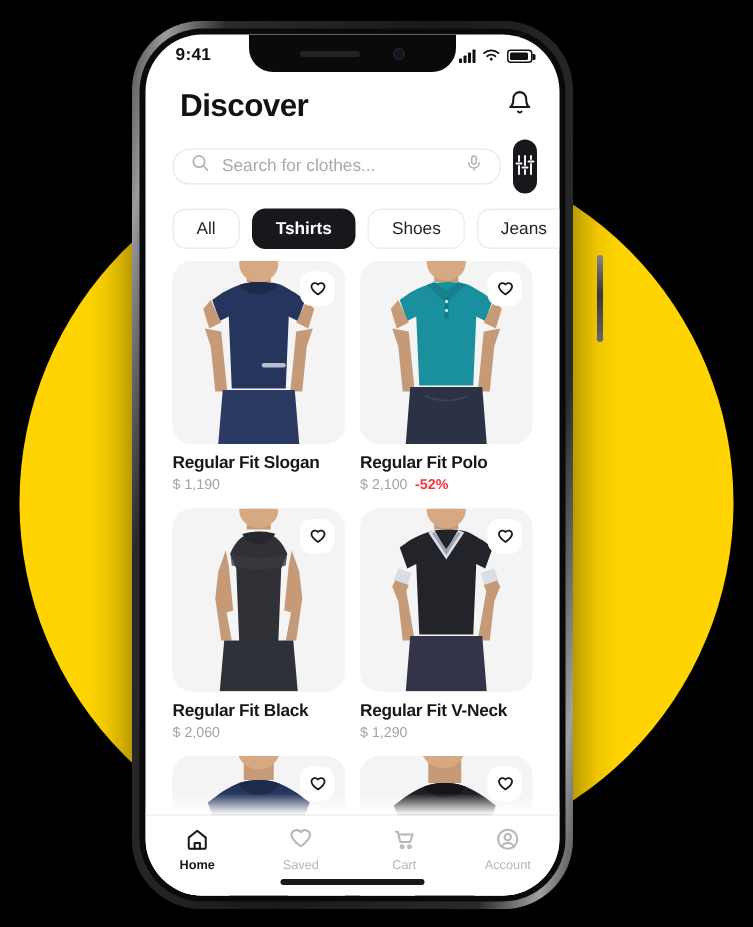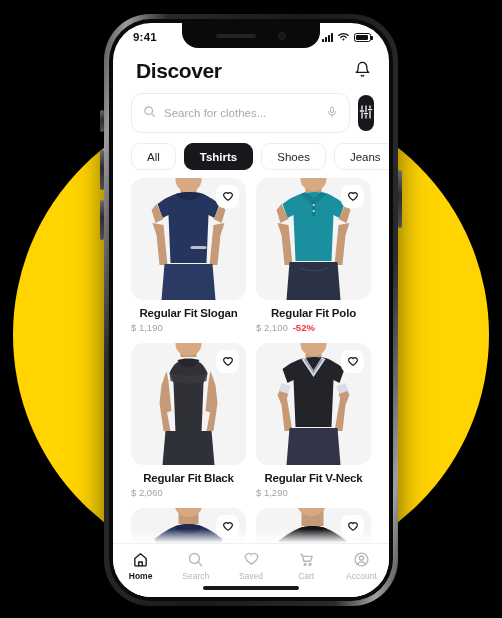--- a/index.html
+++ b/index.html
@@ -16,21 +16,21 @@
     position: absolute;
     left: 13px; top: 97px;
     width: 476px; height: 476px;
     border-radius: 50%;
     background: #FFD400;
   }
 
   
   .device {
     position: absolute;
-    left: 104px; top: 14px;
+    left: 88px; top: 14px;
     width: 294px; height: 592px;
     border-radius: 46px;
     background: linear-gradient(100deg,#4a4a4c 0%,#9b9ba0 6%,#2a2a2c 16%,#1a1a1c 50%,#2a2a2c 84%,#a0a0a5 94%,#4a4a4c 100%);
     box-shadow: 0 10px 30px rgba(0,0,0,0.55);
     padding: 5px;
   }
   .device-inner {
     width: 100%; height: 100%;
     border-radius: 42px;
     background: #0a0a0b;
@@ -92,21 +92,21 @@
   
   .app-header {
     display: flex; align-items: center; justify-content: space-between;
     padding: 8px 18px 4px 23px;
   }
   .app-title { font-size: 21px; font-weight: bold; color: #111215; letter-spacing: -.4px; }
 
   
   .search-row { display: flex; align-items: center; gap: 8px; padding: 6px 18px 0 18px; }
   .search-box {
-    flex: 1; height: 40px;
+    flex: 1; height: 24px;
     border: 1px solid #ececee; border-radius: 11px;
     background: #fff;
     display: flex; align-items: center; gap: 8px;
     padding: 0 11px;
   }
   .search-input {
     flex: 1; border: none; outline: none; background: transparent;
     font-family: "Liberation Sans", sans-serif;
     font-size: 11.5px; color: #9a9aa0;
   }
@@ -134,21 +134,21 @@
   .chip.active { background: #17181c; color: #fff; border-color: #17181c; font-weight: bold; }
 
   
   .grid-wrap { position: relative; flex: 1; overflow: hidden; }
   .grid {
     display: grid;
     grid-template-columns: 1fr 1fr;
     gap: 10px 10px;
     padding: 0 18px;
   }
-  .card { display: flex; flex-direction: column; text-align: center; }
+  .card { display: flex; flex-direction: column; }
   .thumb {
     position: relative;
     height: 122px;
     border-radius: 13px;
     background: #f4f4f5;
     overflow: hidden;
   }
   .heart-btn {
     position: absolute; top: 7px; right: 7px;
     width: 23px; height: 23px; border-radius: 8px;
@@ -451,27 +451,20 @@
 
         <div class="tabbar">
           <div class="tab active">
             <svg width="17" height="17" viewBox="0 0 24 24" fill="none" stroke="#17181c" stroke-width="1.9" stroke-linecap="round" stroke-linejoin="round">
               <path d="M4 10.5L12 4l8 6.5V20a1 1 0 01-1 1H5a1 1 0 01-1-1z"></path>
               <path d="M9.5 21v-5.5h5V21"></path>
             </svg>
             <span class="tab-label">Home</span>
           </div>
           <div class="tab">
-            <svg width="17" height="17" viewBox="0 0 24 24" fill="none" stroke="#b6b6bb" stroke-width="1.9" stroke-linecap="round">
-              <circle cx="10.5" cy="10.5" r="7"></circle>
-                <path d="M16 16l5 5"></path>
-            </svg>
-            <span class="tab-label">Search</span>
-          </div>
-          <div class="tab">
             <svg width="17" height="17" viewBox="0 0 24 24" fill="none" stroke="#b6b6bb" stroke-width="1.9" stroke-linejoin="round">
               <path d="M20.8 7.6a5 5 0 00-8.8-2.3A5 5 0 003.2 7.6c0 5 8.8 11 8.8 11s8.8-6 8.8-11z"></path>
             </svg>
             <span class="tab-label">Saved</span>
           </div>
           <div class="tab">
             <svg width="17" height="17" viewBox="0 0 24 24" fill="none" stroke="#b6b6bb" stroke-width="1.9" stroke-linecap="round" stroke-linejoin="round">
               <path d="M4 5h2l2.2 9.5h9.3L20 7.5H7"></path>
               <circle cx="10" cy="19" r="1.4"></circle>
                 <circle cx="17" cy="19" r="1.4"></circle>

